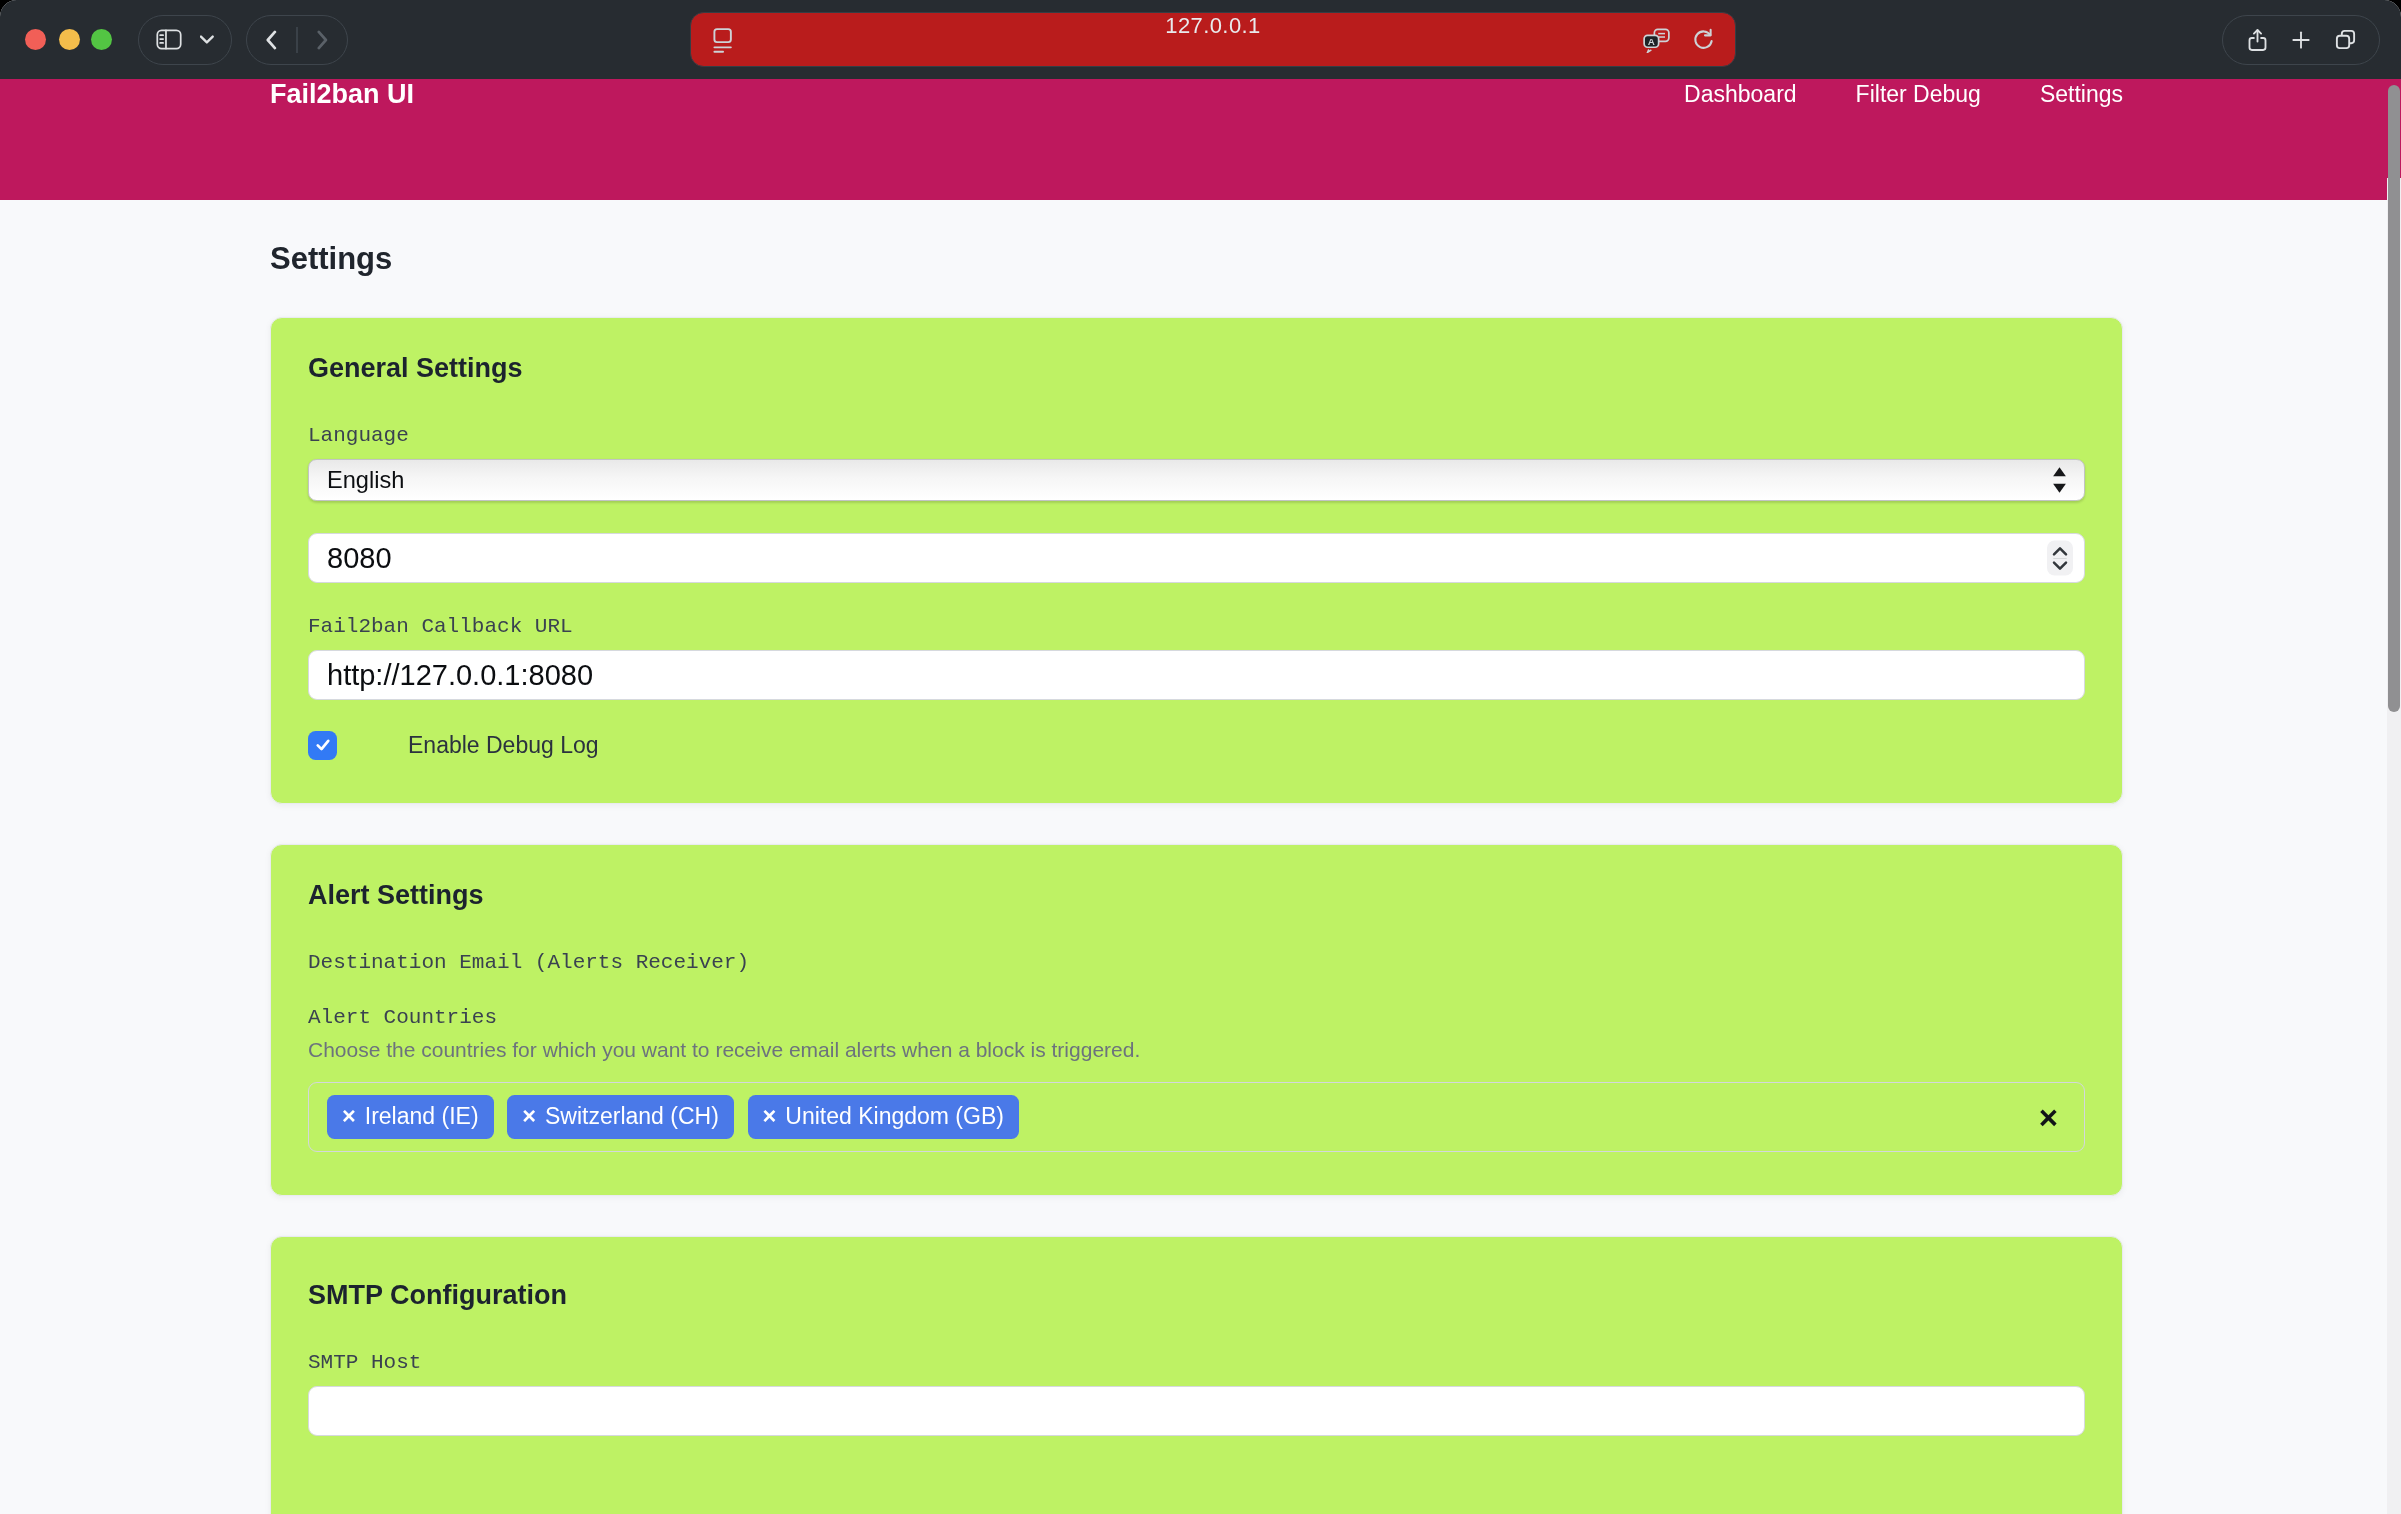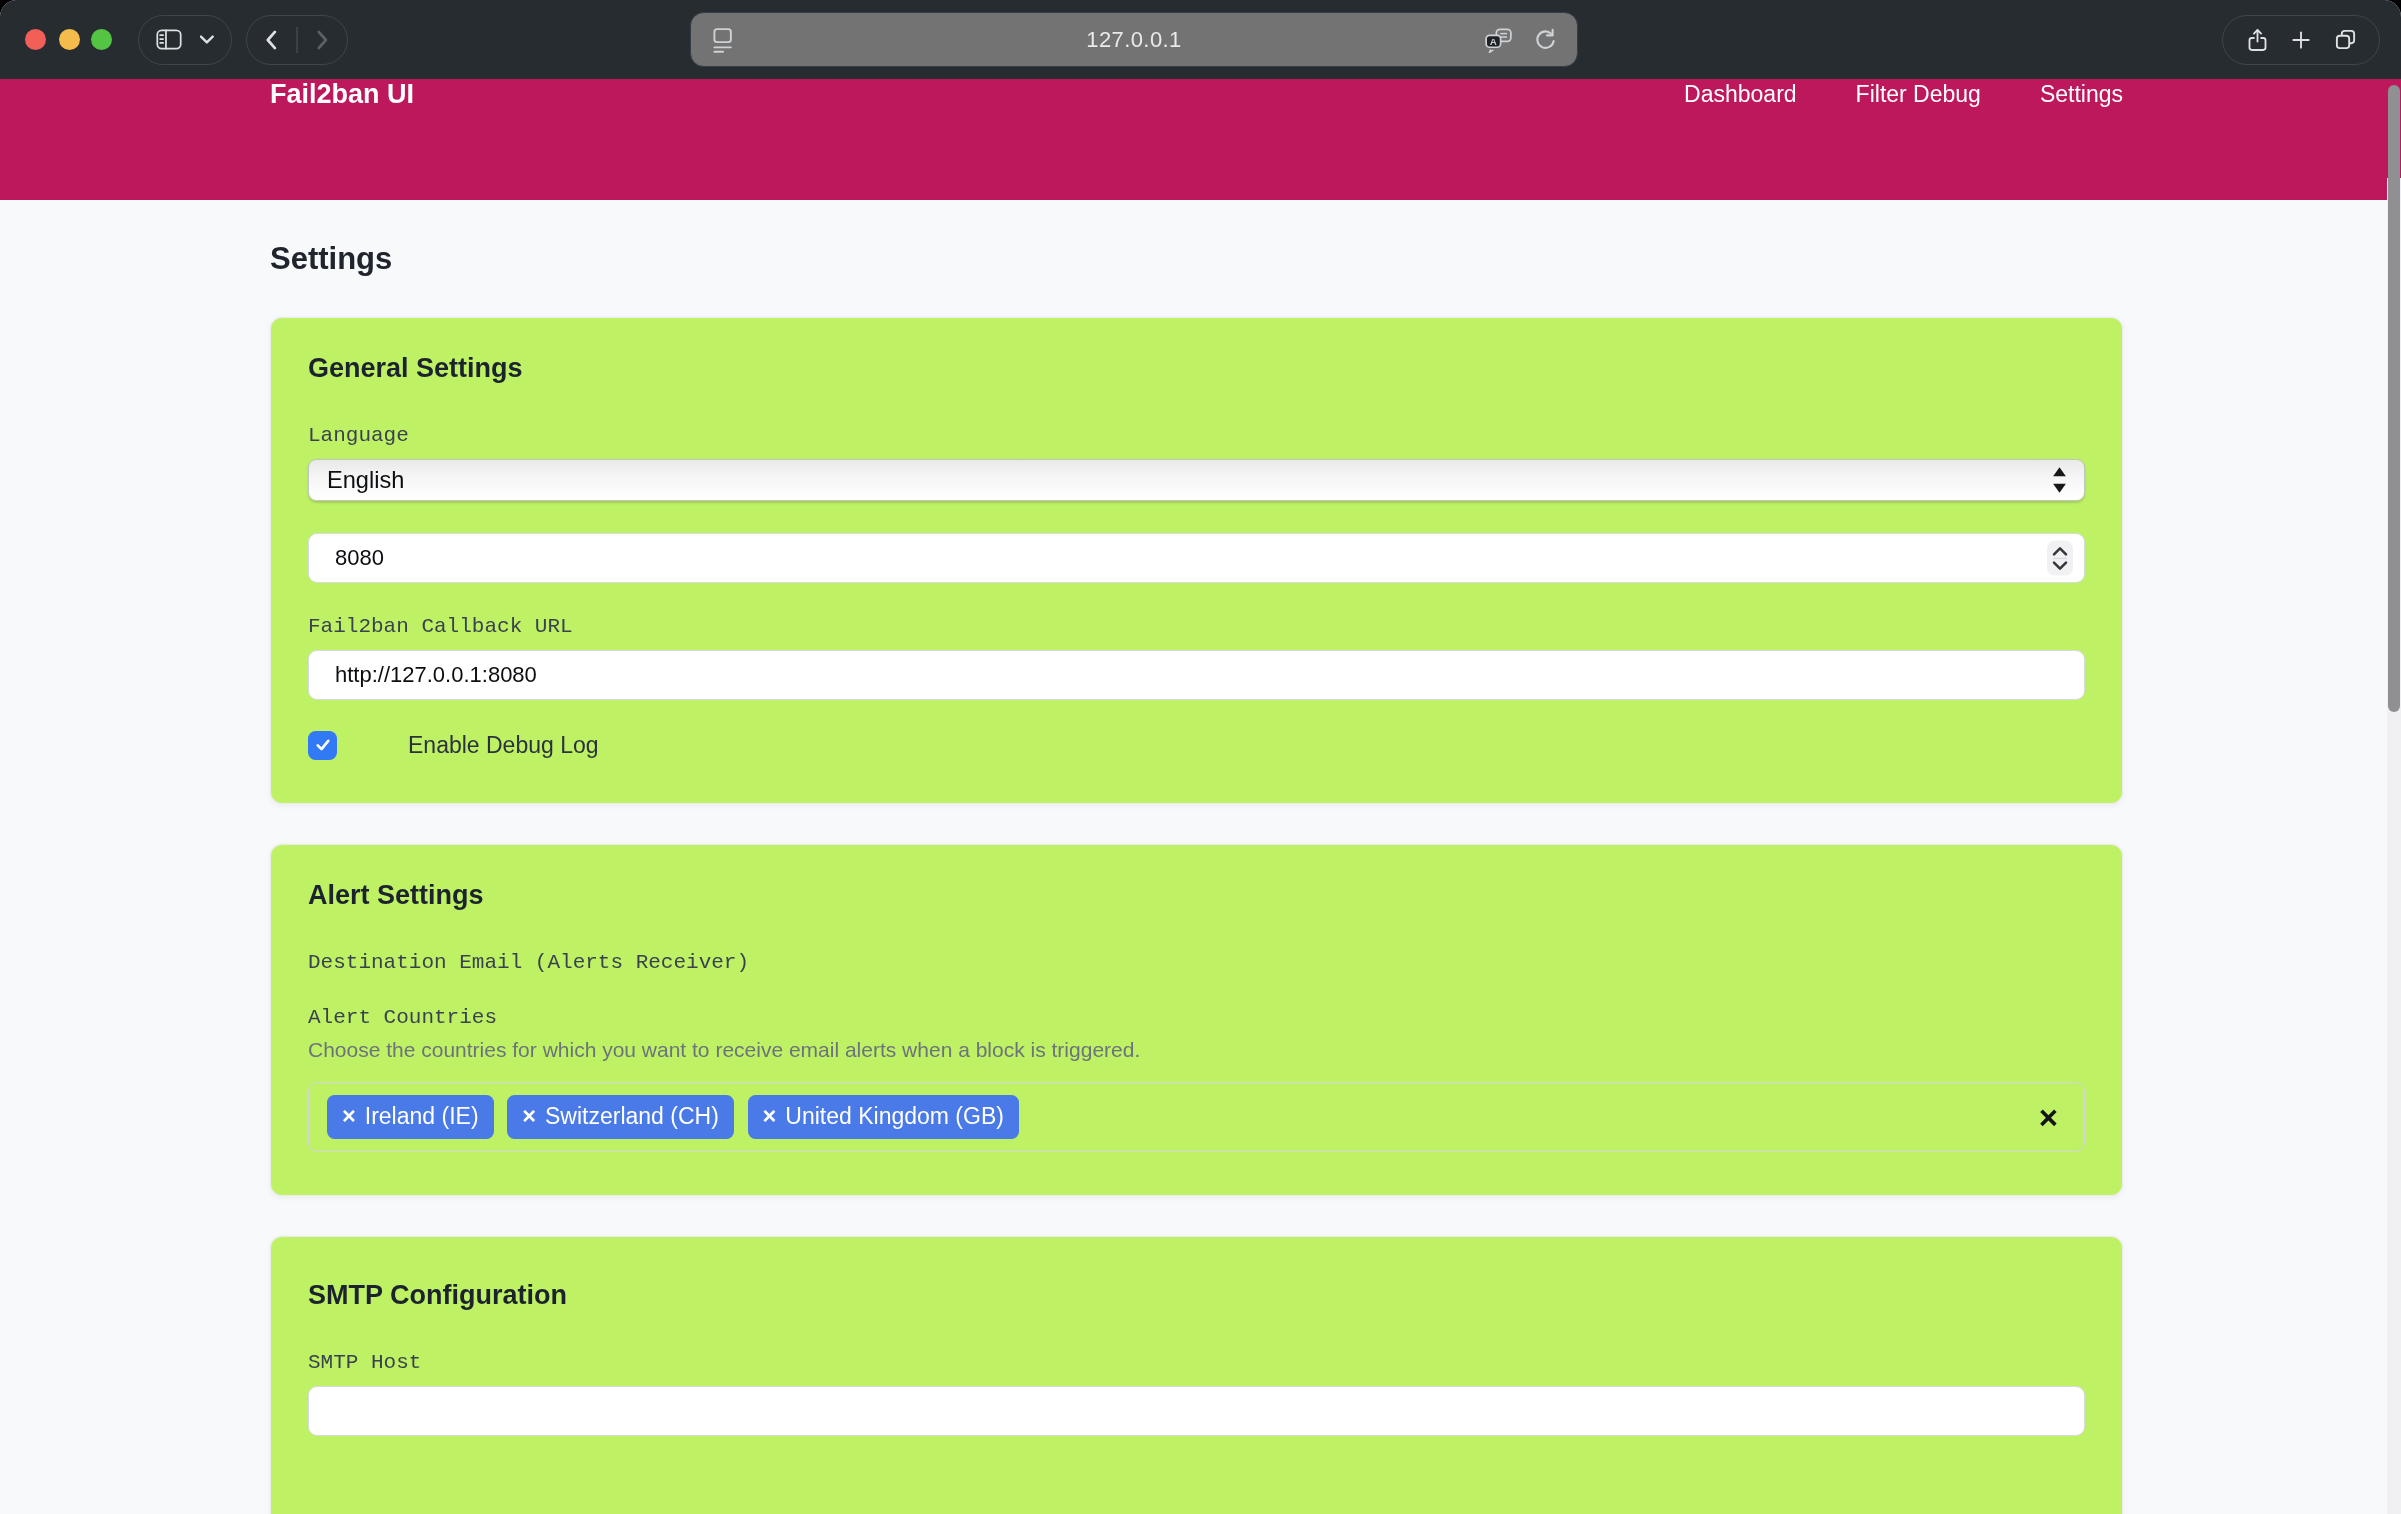--- a/index.html
+++ b/index.html
@@ -18,23 +18,23 @@
   .t-zoom{left:91px;background:#53c543;}
   .chrome-pill{
     position:absolute;top:14.5px;height:50px;border:1.5px solid #3e454c;border-radius:26px;
     box-sizing:border-box;display:flex;align-items:center;justify-content:space-evenly;
   }
   .pill-sidebar{left:138px;width:94px;}
   .pill-nav{left:246px;width:102px;}
   .pill-right{left:2222px;width:158px;}
   .nav-divider{width:1.5px;height:26px;background:#3a4148;}
   .urlbar{
-    position:absolute;left:690px;top:12px;width:888px;height:55px;border-radius:13.7px;
-    background:#737373;border:0.8px solid #363d44;box-sizing:border-box;
-    display:flex;align-items:center;
+    position:absolute;left:690px;top:12px;width:1046px;height:55px;border-radius:13.7px;
+    background:#b91c1c;border:0.8px solid #363d44;box-sizing:border-box;
+    display:flex;align-items:flex-start;
   }
   .url-text{
     flex:1;text-align:center;color:#e8eaec;font-size:22px;letter-spacing:0.4px;
   }
   .url-left{position:absolute;left:21px;top:50%;transform:translateY(-50%);display:flex;}
   .url-right{position:absolute;right:20px;top:50%;transform:translateY(-50%);display:flex;gap:20px;align-items:center;}
   .icon-btn{display:flex;align-items:center;justify-content:center;background:none;border:none;padding:0;cursor:default;}
 
   
   .navbar{height:121px;background:#be185d;display:flex;align-items:flex-start;}
@@ -50,21 +50,21 @@
     background:#bef264;border:0.8px solid #e9ebef;border-radius:12px;
     box-shadow:0 1.5px 6px rgba(20,24,33,.05);
     padding:35px 37px 43px 37px;margin-top:40px;box-sizing:border-box;
   }
   .card h2{margin:0 0 40px 0;font-size:27px;font-weight:600;color:#1c232e;}
   .field-label{font-size:21px;color:#3a4250;margin-bottom:12px;font-family:Liberation Mono, monospace;}
   .field{margin-bottom:32px;}
   .field:last-child{margin-bottom:0;}
   .text-input{
     width:100%;height:50px;box-sizing:border-box;border:0.8px solid #d6d9de;border-radius:9px;
-    padding:0 26px;font-size:22px;color:#0b0d10;background:#fff;outline:none;
+    padding:0 18px;font-size:29px;color:#0b0d10;background:#fff;outline:none;
     font-family:"Liberation Sans", sans-serif;
   }
   .input-wrap{position:relative;}
   .stepper{
     position:absolute;right:12px;top:50%;transform:translateY(-50%);
     width:26px;height:35px;background:#f1f1f3;border-radius:7.6px;
     display:flex;align-items:center;justify-content:center;
   }
   .select{
     position:relative;height:40px;border:0.8px solid #c2c3c5;border-radius:8.4px;

